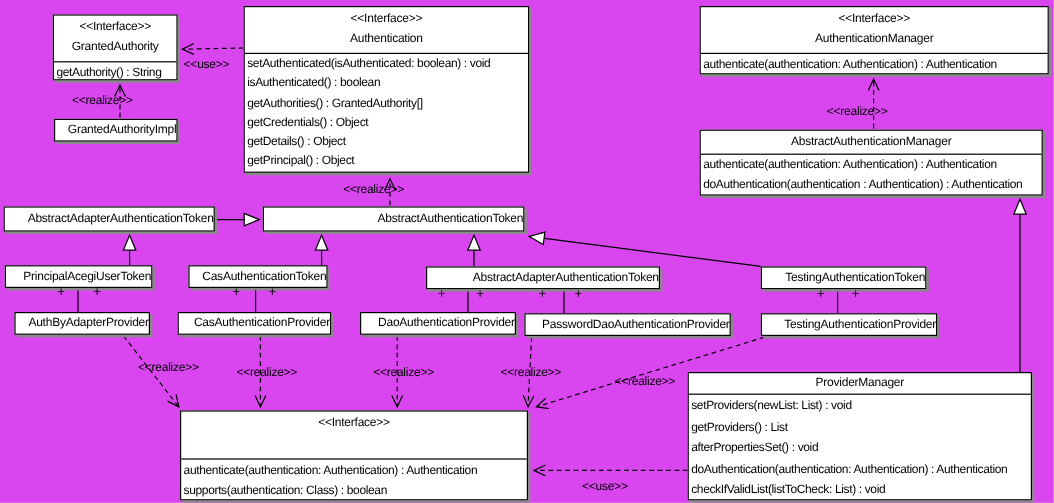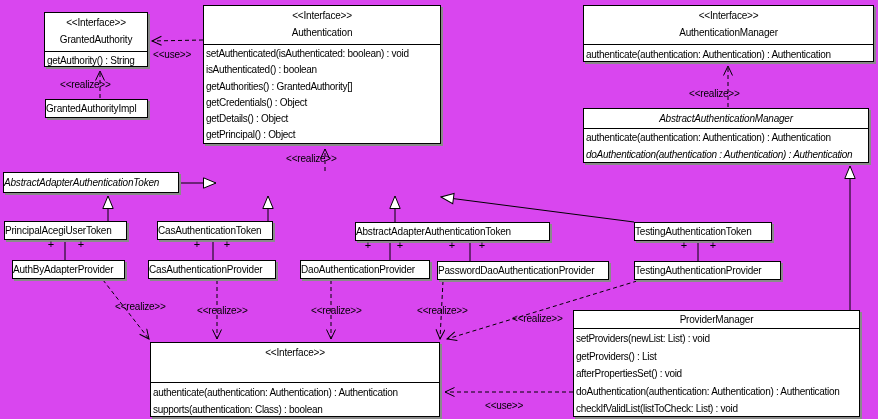--- a/index.html
+++ b/index.html
@@ -5,23 +5,23 @@
   html,body{margin:0;padding:0;}
   #canvas{
     position:relative;width:878px;height:419px;overflow:hidden;
     background:#d946ef;font-family:"Liberation Sans",sans-serif;color:#000;
   }
   svg{position:absolute;left:0;top:0;}
   .cls{
     position:absolute;background:#fff;border:1px solid #000;box-sizing:border-box;
     box-shadow:2px 2px 0 #8a8a8a;
   }
-  .one{display:flex;align-items:center;justify-content:flex-start;}
+  .one{display:flex;align-items:center;justify-content:flex-end;}
   .nm{font-size:10px;letter-spacing:-0.2px;white-space:nowrap;}
-  .it{font-style:italic;}
+  .it{}
   .t2{padding-top:2px;text-align:center;}
   .t2 div{line-height:16.5px;font-size:10px;letter-spacing:-0.2px;white-space:nowrap;}
   .t1{text-align:center;}
   .methods{border-top:1px solid #000;padding:1px 0 0 2px;line-height:16.3px;}
   .methods div{font-size:10px;letter-spacing:-0.3px;white-space:nowrap;}
   .lh17 {line-height:17px;}
   .lh175{line-height:17.5px;}
   .lh165{line-height:16.5px;}
   .elabel{
     position:absolute;font-size:10px;letter-spacing:-0.2px;text-align:left;
@@ -116,20 +116,23 @@
     <div class="methods lh165">
       <div>authenticate(authentication: Authentication) : Authentication</div>
       <div class="it">doAuthentication(authentication : Authentication) : Authentication</div>
     </div>
   </div>
 
   <div class="cls one" style="left:3px;top:172px;width:176px;height:21px">
     <div class="nm it">AbstractAdapterAuthenticationToken</div>
   </div>
 
+  <div class="cls one" style="left:219px;top:172px;width:218px;height:21px">
+    <div class="nm it">AbstractAuthenticationToken</div>
+  </div>
 
   <div class="cls one" style="left:4px;top:221px;width:123px;height:19px">
     <div class="nm">PrincipalAcegiUserToken</div>
   </div>
   <div class="cls one" style="left:157px;top:221px;width:116px;height:19px">
     <div class="nm">CasAuthenticationToken</div>
   </div>
   <div class="cls one" style="left:355px;top:222px;width:195px;height:19px">
     <div class="nm">AbstractAdapterAuthenticationToken</div>
   </div>

